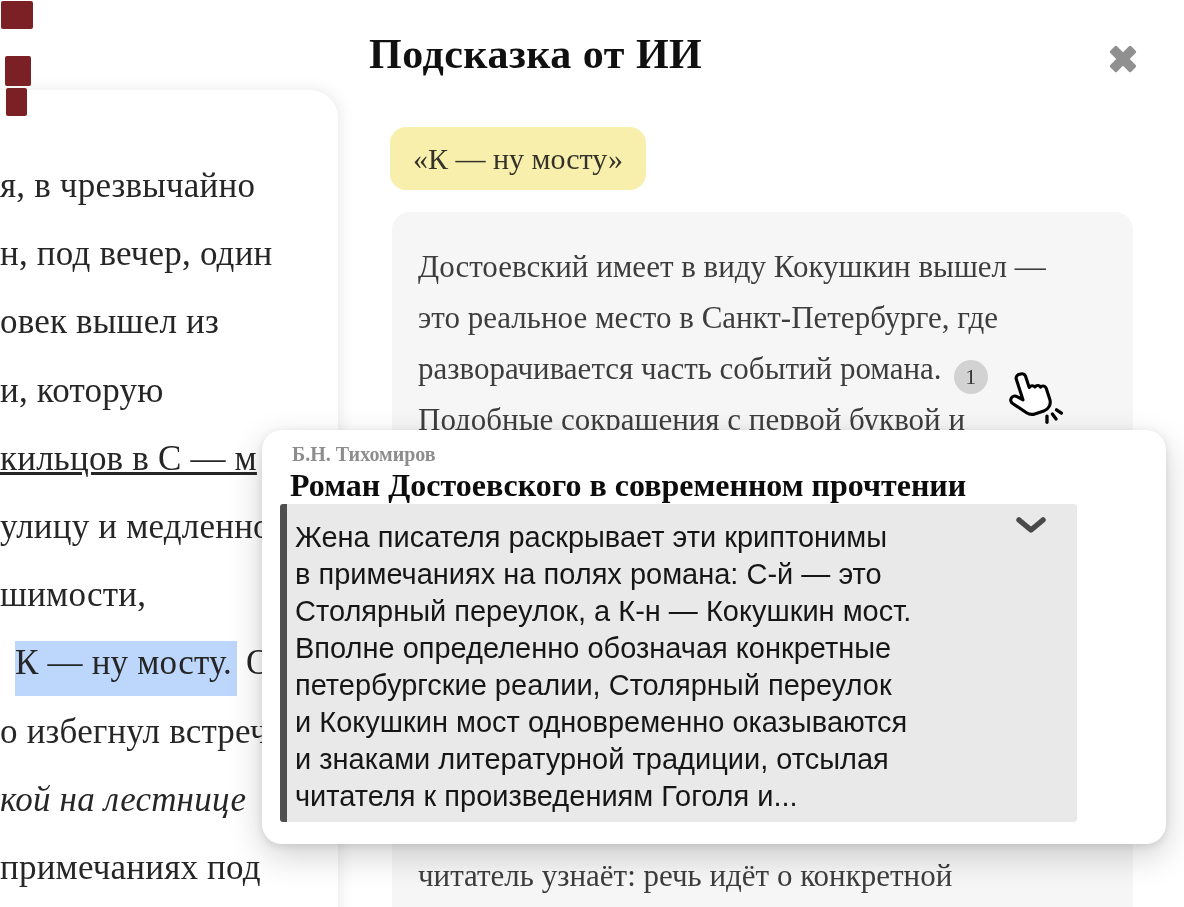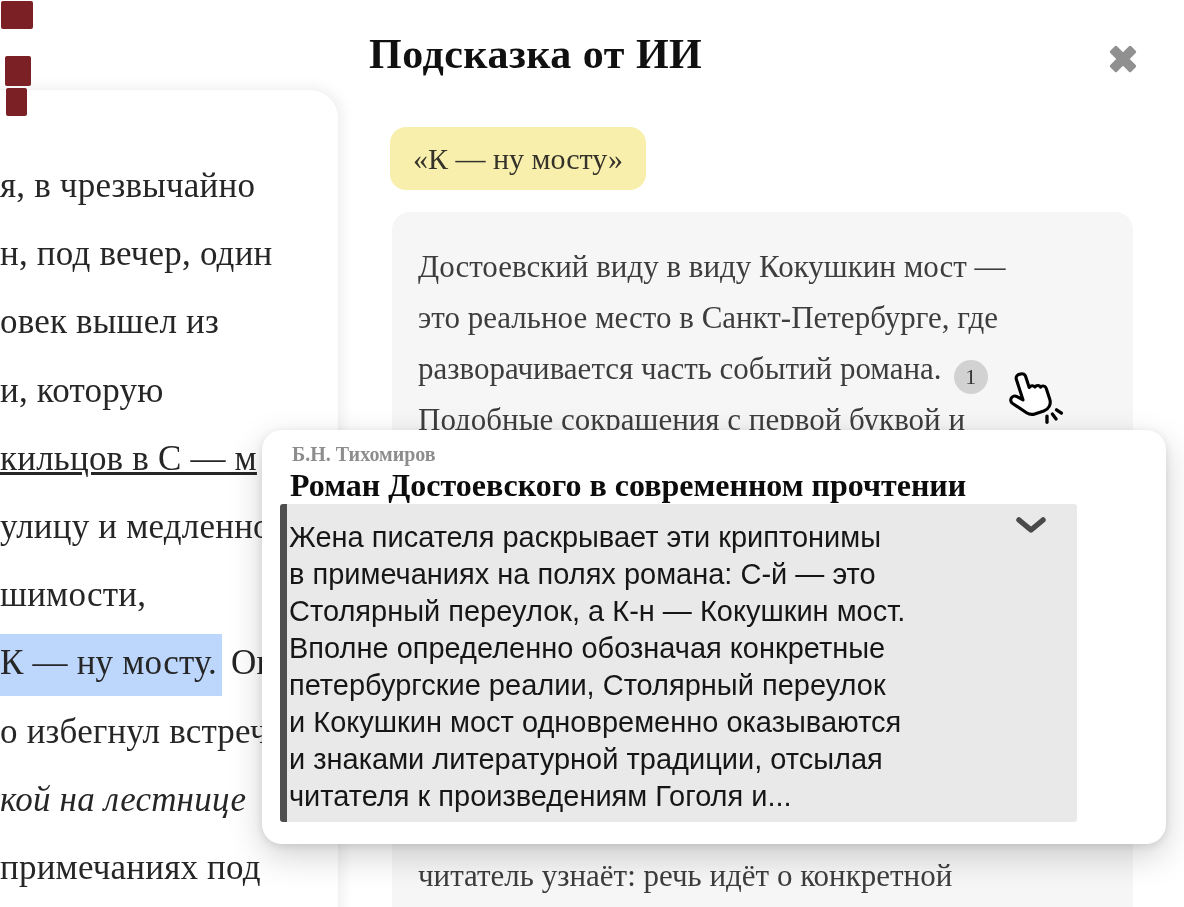--- a/index.html
+++ b/index.html
@@ -18,21 +18,21 @@
   }
   .red-mark{position:absolute;background:var(--red-marker,#7b2125);border-radius:2px;z-index:3;}
   #red-mark-1{left:1px;top:1px;width:32px;height:28px;}
   #red-mark-2{left:5px;top:56px;width:26px;height:30px;}
   #red-mark-3{left:6px;top:88px;width:21px;height:28px;}
   #book-lines{position:absolute;left:0;top:0;width:338px;height:646px;z-index:2;}
   .book-line{
     position:absolute;left:0;white-space:nowrap;
     font:35px/1.2 "Liberation Serif",serif;color:#262626;letter-spacing:.2px;
   }
-  .hl{background:var(--highlight-blue,#bdd6fc);padding:9px 5px 14px 0;}
+  .hl{background:var(--highlight-blue,#bdd6fc);padding:2px 5px 14px 0;margin-left:15px;}
   
   #panel-title{
     position:absolute;left:369px;top:30px;
     font:700 42px/1.15 "Liberation Serif",serif;color:#101010;letter-spacing:.5px;
     white-space:nowrap;z-index:2;
   }
   #close-btn{position:absolute;left:1104px;top:40px;width:38px;height:38px;cursor:pointer;z-index:2;}
   #chip{
     position:absolute;left:390px;top:127px;height:63px;
     background:var(--chip-yellow,#f8efad);border-radius:16px;padding:0 23px;
@@ -68,21 +68,21 @@
   #popup-title{
     position:absolute;left:28px;top:36px;
     font:700 32px/1.2 "Liberation Serif",serif;color:#0c0c0c;white-space:nowrap;
   }
   #quote-box{
     position:absolute;left:18px;top:74px;width:790px;height:318px;
     background:var(--quote-bg,#e9e9e9);
     border-left:7px solid var(--quote-bar,#4f4f4f);
     border-radius:3px;overflow:hidden;
   }
-  #quote-lines{padding:15px 0 0 2px;}
+  #quote-lines{padding:15px 0 0 8px;}
   .quote-line{font:29px/37px "Liberation Sans",sans-serif;color:#161616;white-space:nowrap;}
   #quote-chevron{position:absolute;right:30px;top:12px;cursor:pointer;}
   
   #cursor{position:absolute;left:1004px;top:366px;z-index:9;}
 </style>
 </head>
 <body style="--chip-yellow: #f8efad; --highlight-blue: #bdd6fc; --card-bg: #f6f6f6; --quote-bg: #e9e9e9; --quote-bar: #4f4f4f; --badge-bg: #d2d2d2; --close-icon-gray: #909090; --author-gray: #8d8d8d; --red-marker: #7b2125;">
 
 <div id="page-sheet"></div>
 <div id="red-mark-1" class="red-mark"></div>
@@ -110,21 +110,21 @@
       <rect x="4" y="13.5" width="28" height="9" rx="1.5"></rect>
       <rect x="13.5" y="4" width="9" height="28" rx="1.5"></rect>
     </g>
   </svg>
 </div>
 
 <div id="chip">«К — ну мосту»</div>
 
 <div id="card">
   <div id="card-lines">
-      <div class="card-line"><span>Достоевский виду в виду Кокушкин мост —</span></div>
+      <div class="card-line"><span>Достоевский имеет в виду Кокушкин вышел —</span></div>
       <div class="card-line"><span>это реальное место в Санкт-Петербурге, где</span></div>
       <div class="card-line"><span>разворачивается часть событий романа.</span><span class="badge">1</span></div>
       <div class="card-line"><span>Подобные сокращения с первой буквой и</span></div>
     </div>
   <div id="card-bottom-line">читатель узнаёт: речь идёт о конкретной</div>
 </div>
 
 <div id="popup">
   <div id="popup-author">Б.Н. Тихомиров</div>
   <div id="popup-title">Роман Достоевского в современном прочтении</div>

